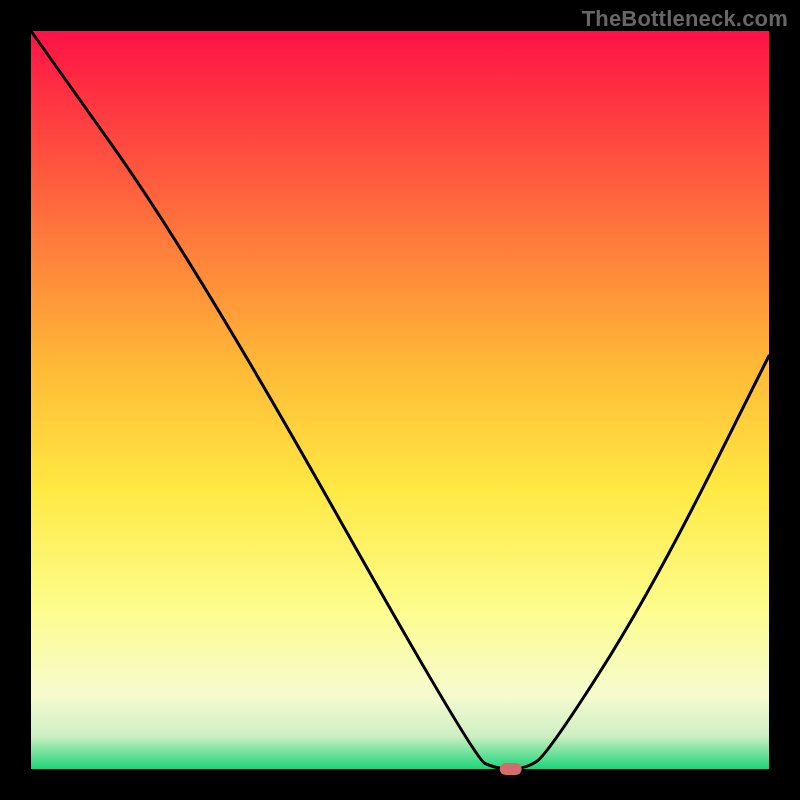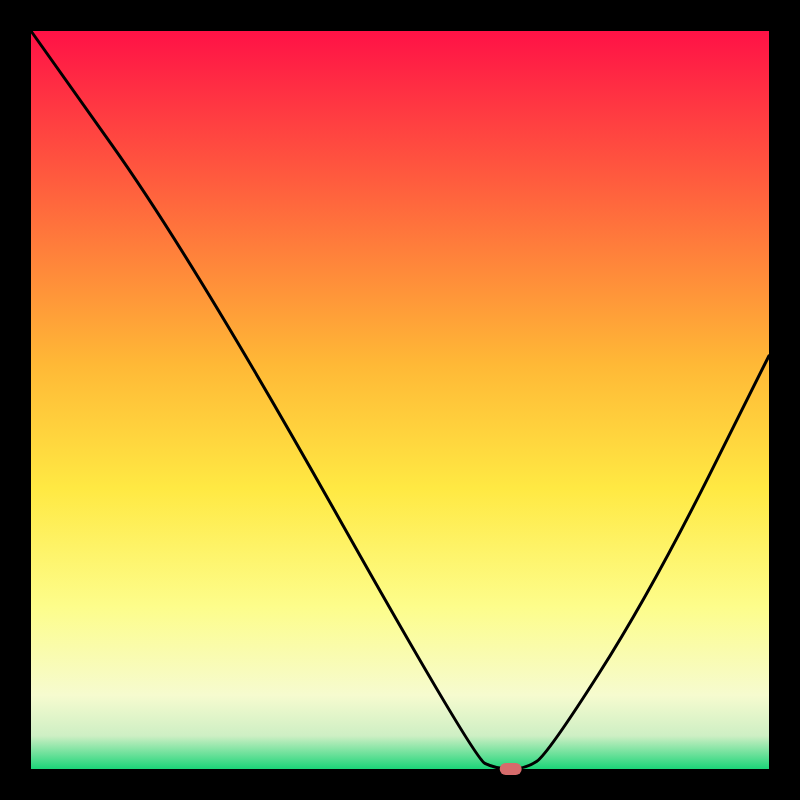--- a/index.html
+++ b/index.html
@@ -27,20 +27,21 @@
     letter-spacing: 0.2px;
   }
   svg {
     display: block;
   }
 </style>
 </head>
 <body>
 
 <div class="chart-container">
+  <div class="watermark">TheBottleneck.com</div>
   <svg id="chart-svg" width="800" height="800" viewBox="0 0 800 800">
     <defs>
       <linearGradient id="bg-grad" x1="0" y1="0" x2="0" y2="1">
           <stop offset="0%" stop-color="#ff1246"></stop>
           <stop offset="20%" stop-color="#ff5b3e"></stop>
           <stop offset="45%" stop-color="#ffb836"></stop>
           <stop offset="62%" stop-color="#ffe943"></stop>
           <stop offset="78%" stop-color="#fdfd8b"></stop>
           <stop offset="90%" stop-color="#f6fbcf"></stop>
           <stop offset="95.5%" stop-color="#ceefc4"></stop>

